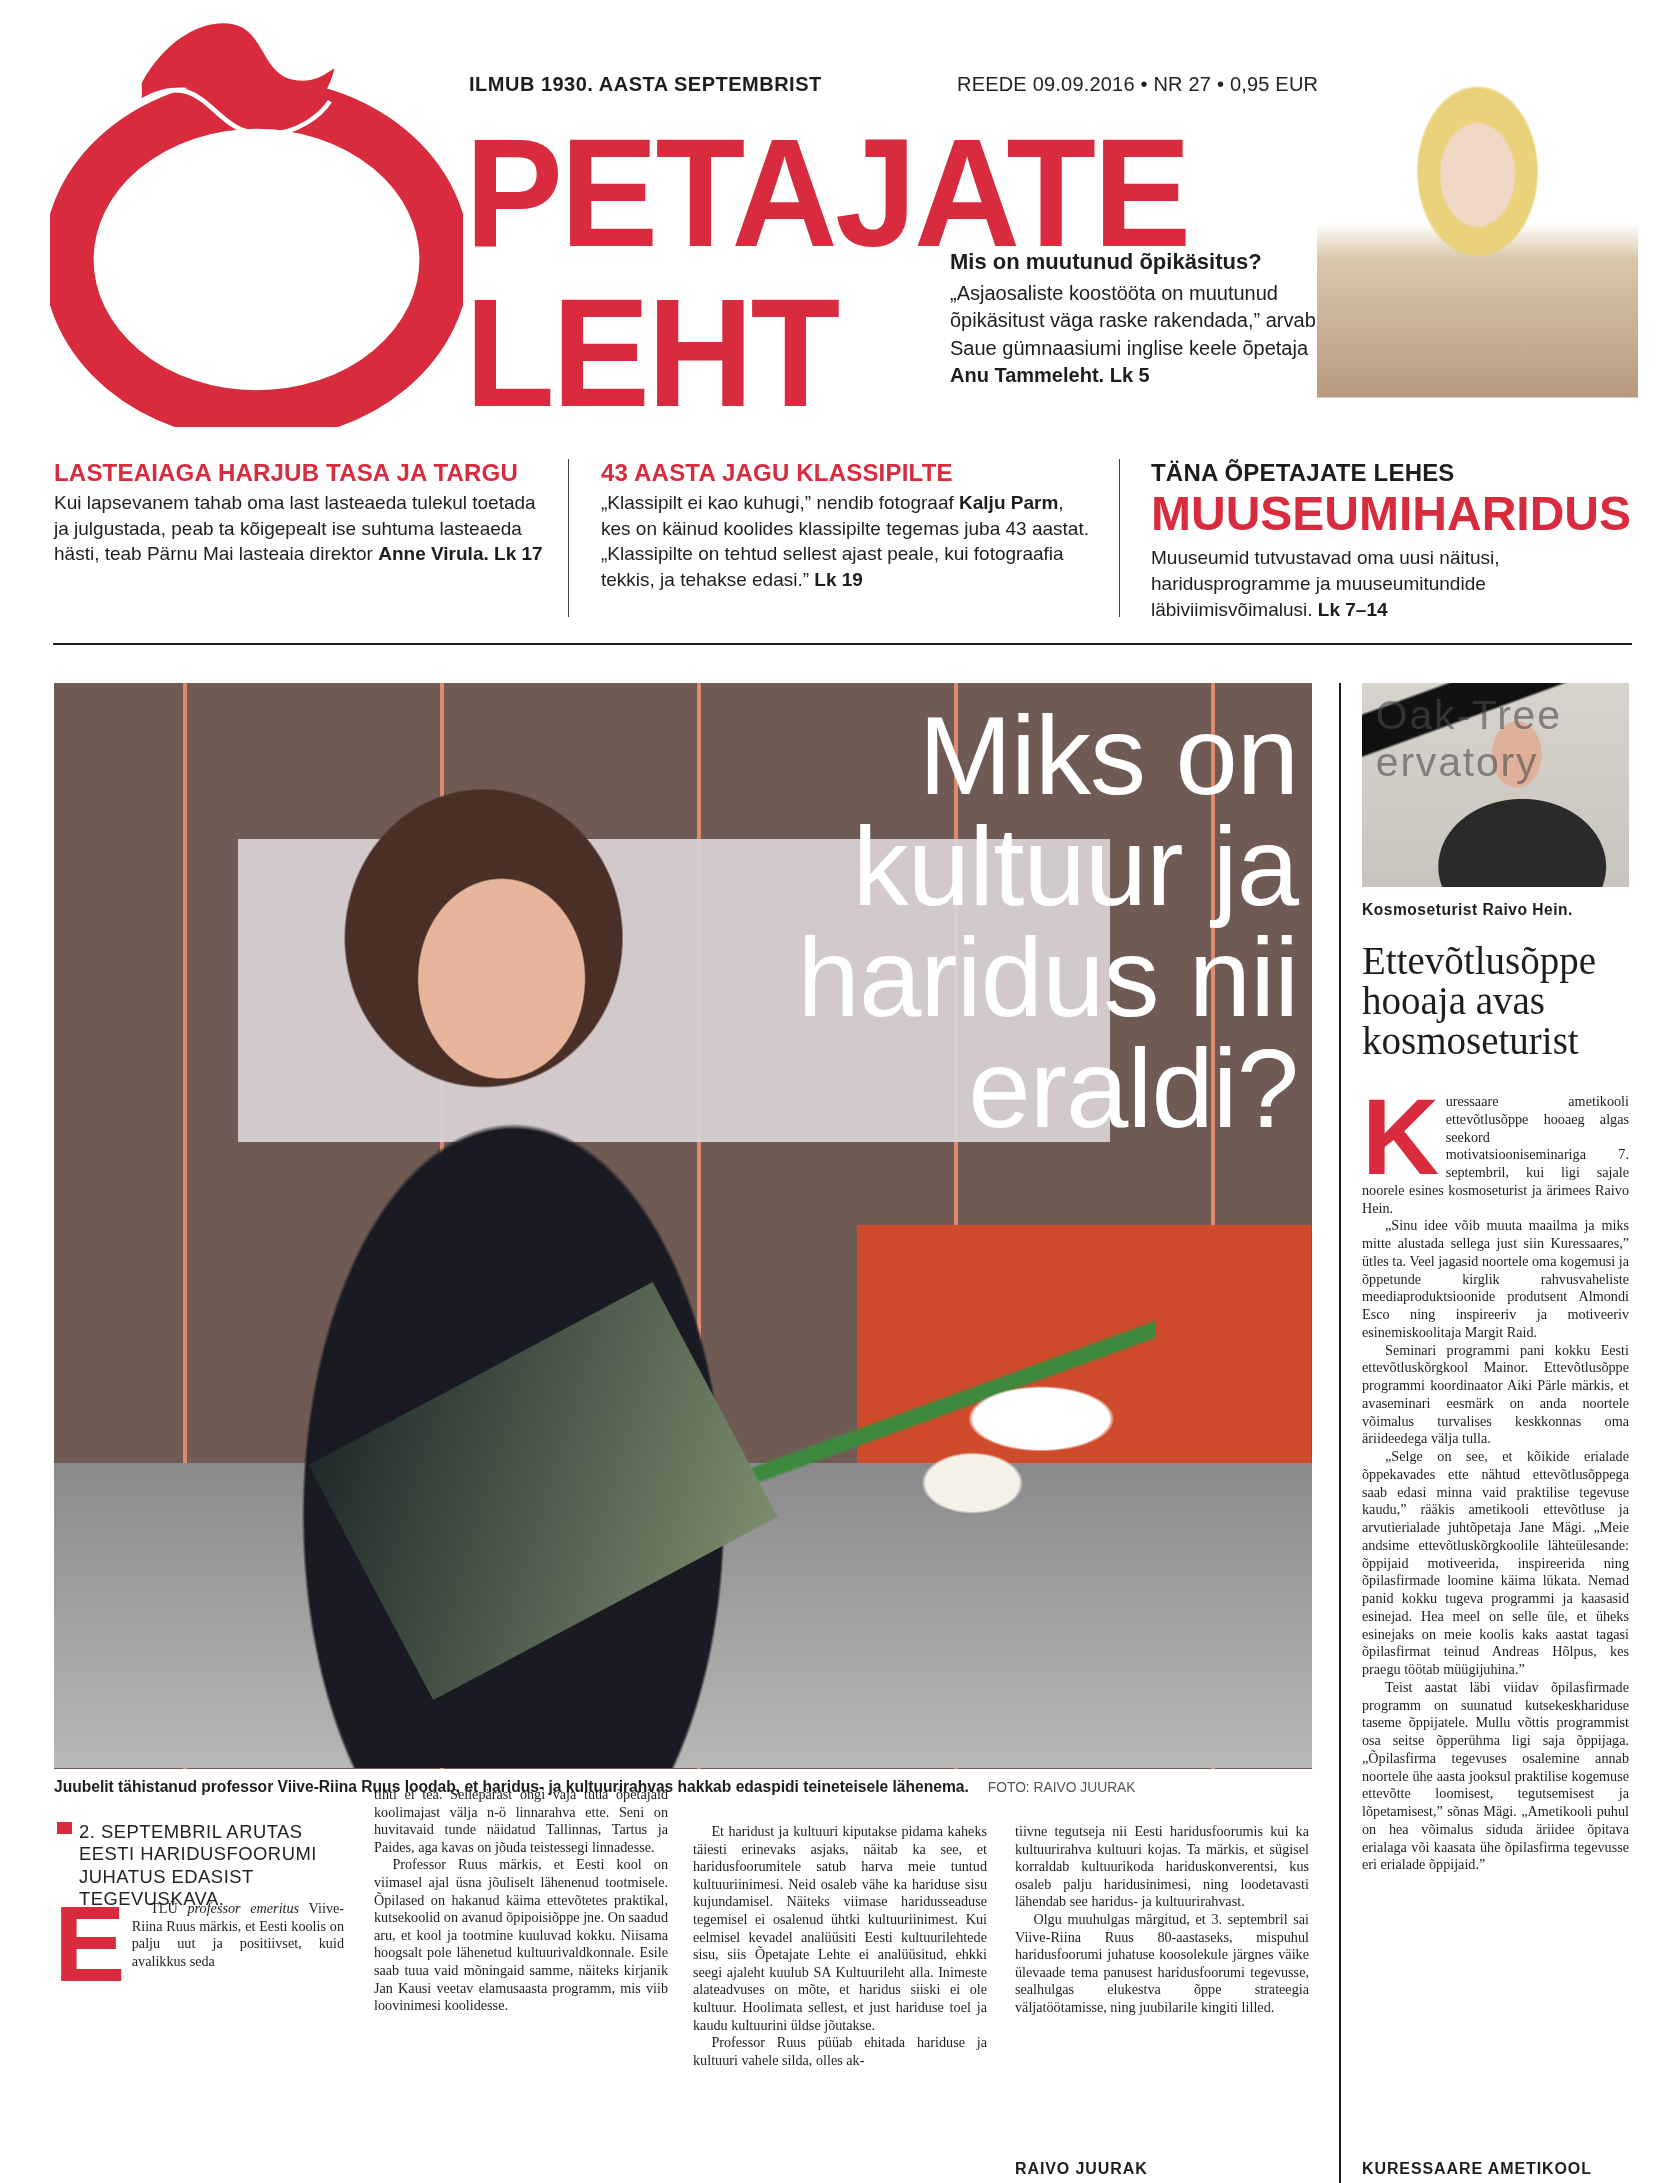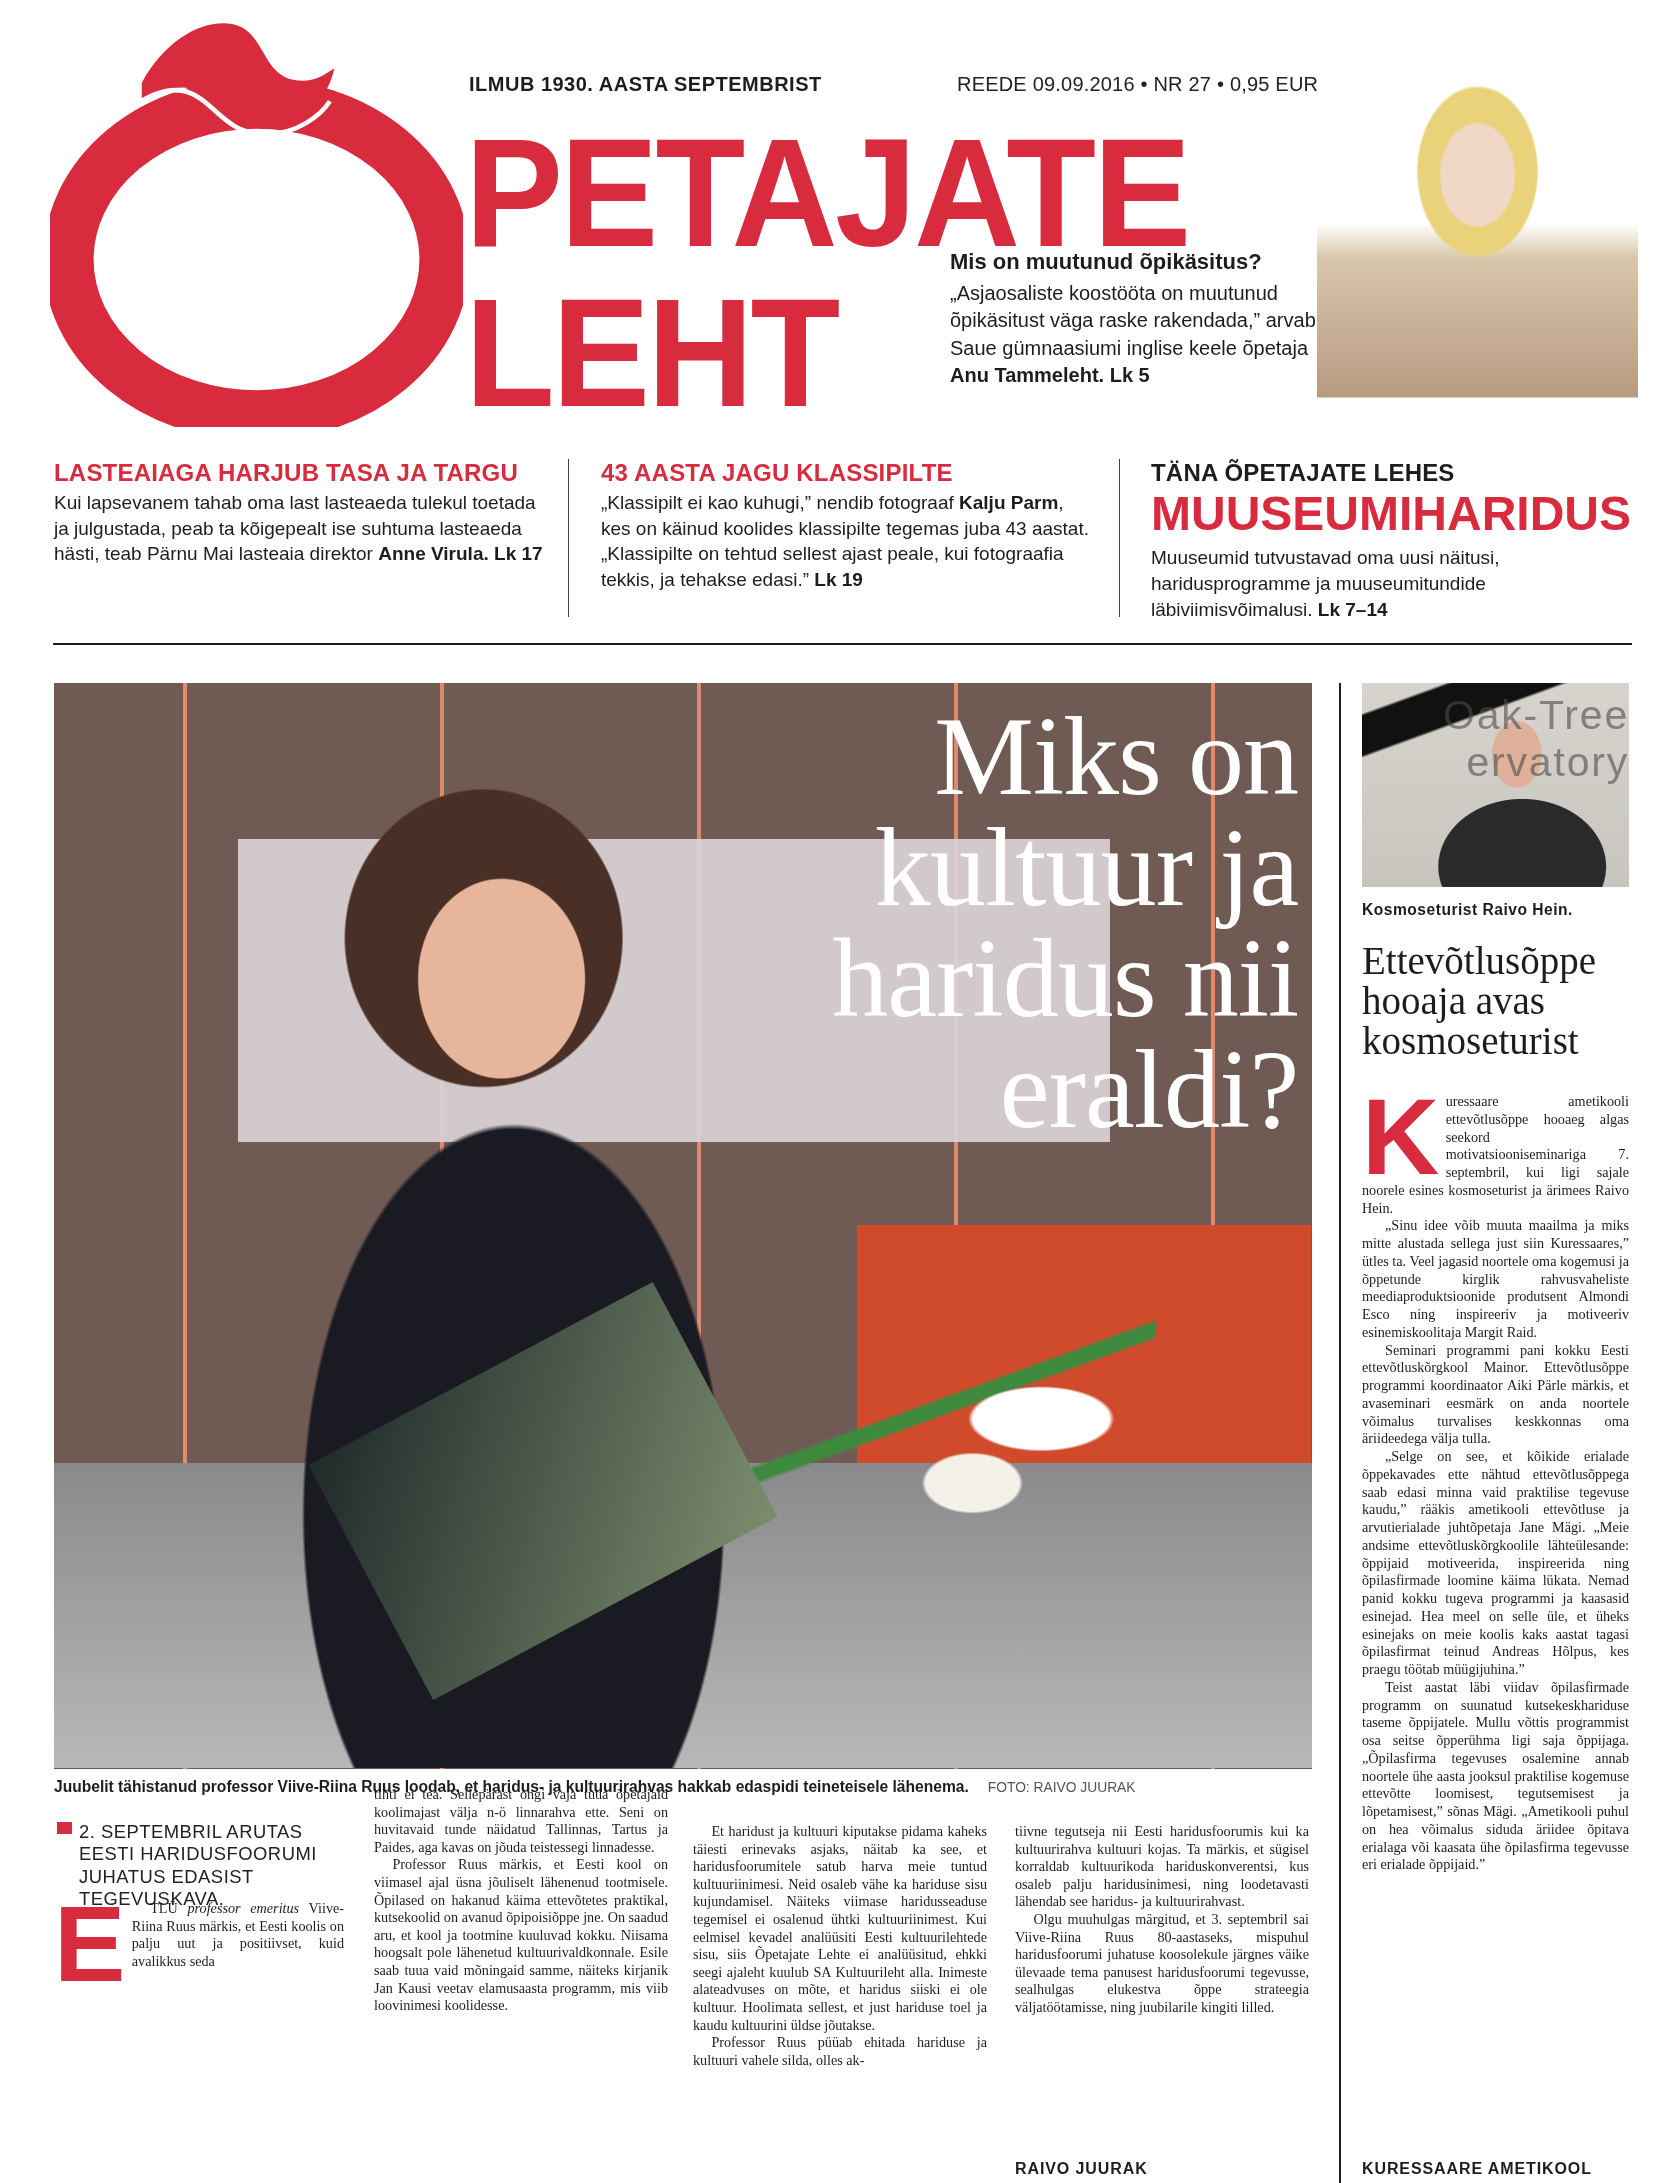--- a/index.html
+++ b/index.html
@@ -39,34 +39,34 @@
   .photo-board { left: 184px; top: 156px; width: 872px; height: 303px; background: #d9d3d6; opacity: 0.92; }
   .photo-floor { left: 0; top: 780px; width: 1258px; height: 305px; background: linear-gradient(180deg, #8a8a8c, #b8b8b8); }
   .photo-table { left: 803px; top: 542px; width: 454px; height: 239px; background: #d04b2c; }
   .photo-person { left: 161px; top: 73px; width: 597px; height: 1012px;
     background:
       radial-gradient(ellipse 138px 165px at 48% 22%, #e6b59c 0 60%, transparent 61%),
       radial-gradient(ellipse 197px 211px at 45% 18%, #4a2f26 0 70%, transparent 71%),
       radial-gradient(ellipse 298px 551px at 50% 75%, #1a1b22 0 70%, transparent 71%); }
   .photo-book { left: 294px; top: 675px; width: 390px; height: 266px; background: linear-gradient(135deg, #1f2a2a, #7c8d6e); transform: rotate(-28deg); }
   .photo-flowers { left: 643px; top: 633px; width: 459px; height: 257px; background: radial-gradient(ellipse at 75% 40%, #ffffff 0 14%, transparent 15%), radial-gradient(ellipse at 60% 65%, #f3f1e8 0 12%, transparent 13%), linear-gradient(160deg, transparent 40%, #3d8a3e 41%, #3d8a3e 44%, transparent 45%); }
-  .photo-headline { right: 13.8px; top: 18.4px; width: 597px; text-align: right; color: #ffffff; font-family: Liberation Serif, serif; font-size: 112px; line-height: 0.99; letter-spacing: -0.9px; }
+  .photo-headline { right: 13.8px; top: 18.4px; width: 597px; text-align: right; color: #ffffff; font-family: Liberation Sans, sans-serif; font-size: 112px; line-height: 0.99; letter-spacing: -0.9px; }
 
   .caption { left: 54px; top: 1778px; font-size: 15.6px; font-weight: 700; }
   .caption .credit { font-weight: 400; color: #555; margin-left: 19px; font-size: 13.8px; }
 
   
   .sidebar-rule { left: 1339px; top: 683px; width: 1.8px; height: 1501px; background: #1d1d1b; }
   .portrait-2 { left: 1362px; top: 683px; width: 267px; height: 204px;
     background:
       radial-gradient(ellipse 41px 55px at 58% 35%, #e0b19a 0 60%, transparent 61%),
       radial-gradient(ellipse 119px 96px at 60% 90%, #2a2a2a 0 70%, transparent 71%),
       linear-gradient(160deg, transparent 10%, #111 11%, #111 24%, transparent 25%),
       linear-gradient(180deg, #d7d4cd, #c8c5be); }
-  .portrait-2 .bgtext { position: absolute; left: 13.8px; top: 9.2px; font-size: 41px; color: #4b4b4b; letter-spacing: 1.8px; opacity: 0.6; text-align: right; }
+  .portrait-2 .bgtext { position: absolute; left: 13.8px; top: 9.2px; font-size: 41px; color: #4b4b4b; letter-spacing: 1.8px; opacity: 0.6; }
   .portrait-2-caption { left: 1362px; top: 901px; font-size: 15.6px; font-weight: 700; letter-spacing: 0.5px; }
   .side-headline { left: 1362px; top: 941px; width: 275px; font-family: "Liberation Serif", serif; font-size: 39px; line-height: 1.03; }
   .side-body { left: 1362px; top: 1093px; width: 267px; font-family: "Liberation Serif", serif; font-size: 14.2px; line-height: 1.25; text-align: justify; hyphens: manual; }
   .side-body p { margin: 0; text-indent: 23px; }
   .side-body p.first { text-indent: 0; }
   .dropcap { float: left; font-family: "Liberation Sans", sans-serif; font-weight: 900; color: #d92b3e; font-size: 107px; line-height: 0.78; margin: 2.8px 6.4px 0 0; }
   .byline { font-weight: 700; font-size: 16px; letter-spacing: 0.9px; }
   .side-byline { left: 1362px; top: 2160px; }
 
   

